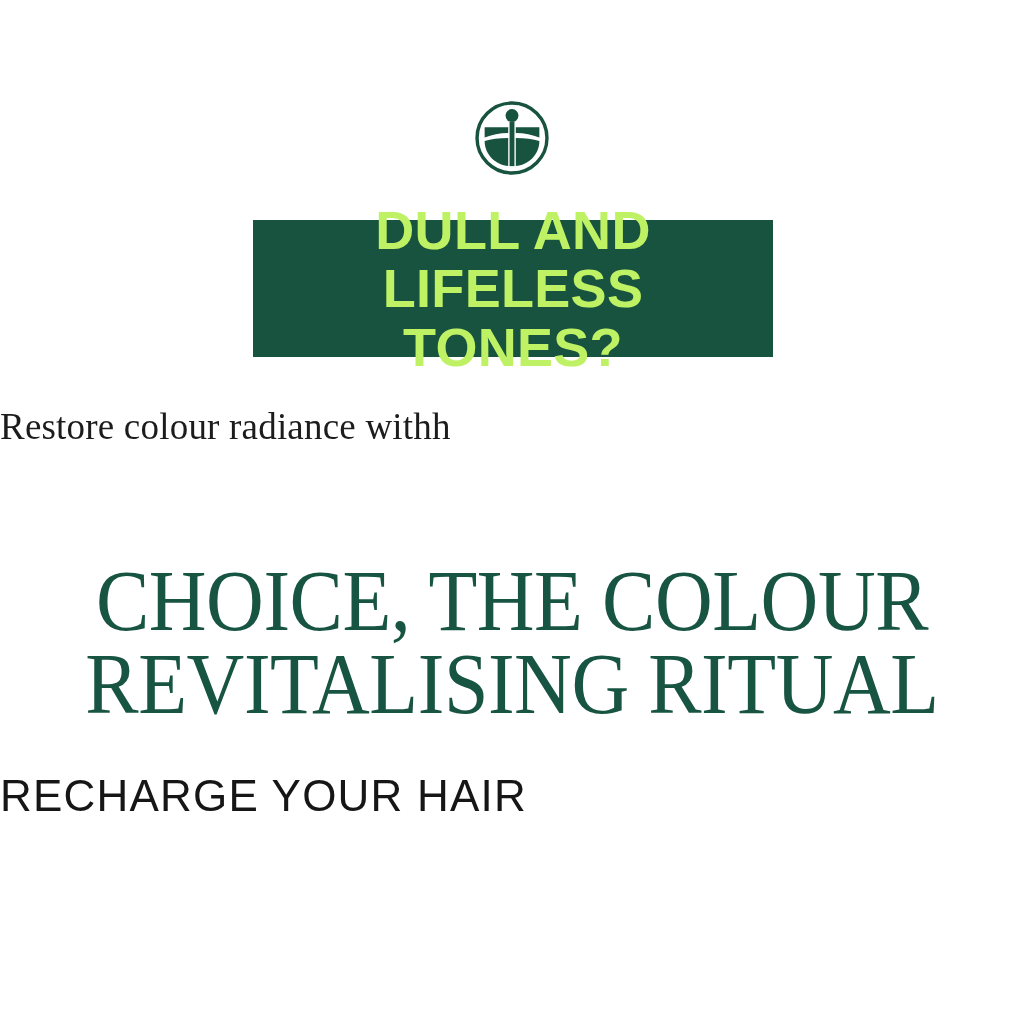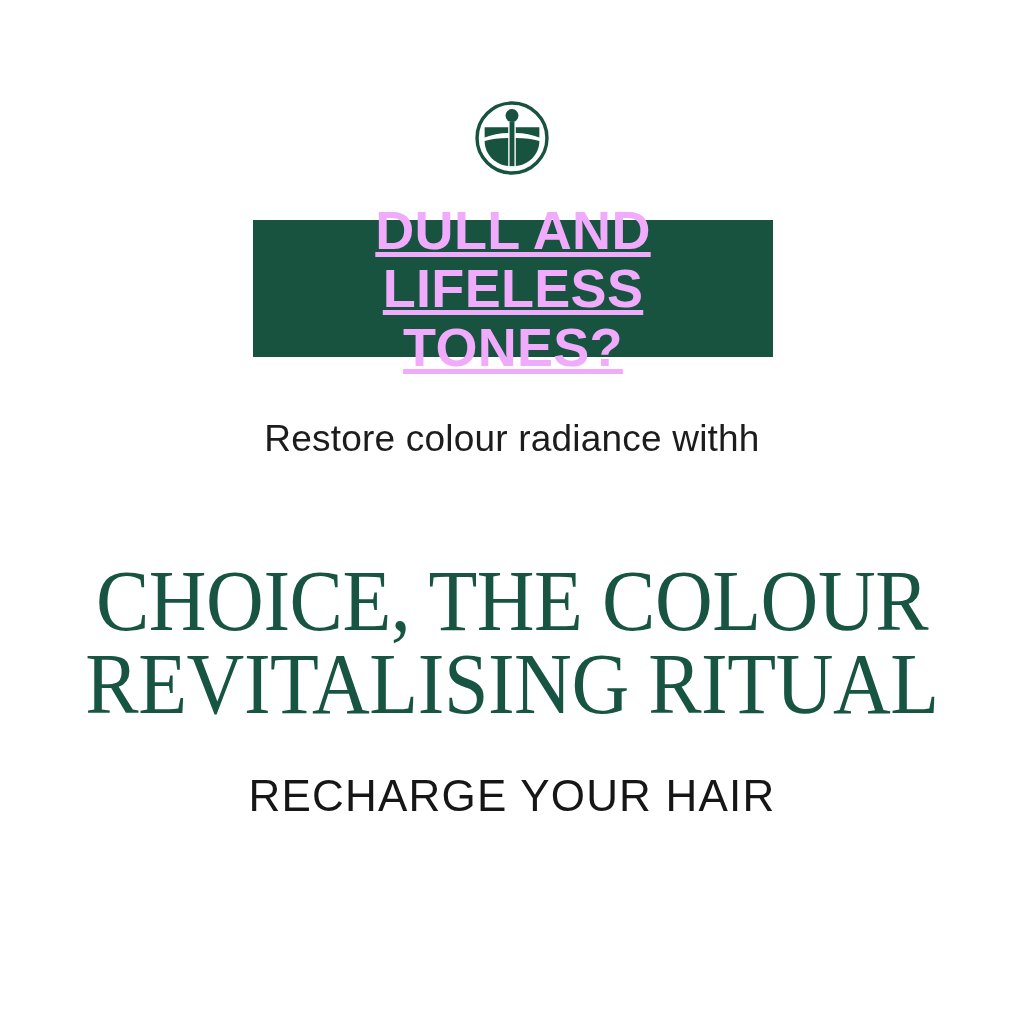--- a/index.html
+++ b/index.html
@@ -44,41 +44,39 @@
     width: 520px;
     height: 137px;
     background: #17533F;
     display: flex;
     align-items: center;
     justify-content: center;
     box-sizing: border-box;
     padding: 0 14px;
   }
   .banner-text {
-    color: #f0abfc;
+    color: #bef264;
     font-family: "Liberation Sans", sans-serif;
     font-weight: bold;
     font-size: 54px;
     line-height: 1.08;
     letter-spacing: 0.3px;
     text-align: center;
     margin: 0;
     text-transform: uppercase;
-    text-decoration: underline;
   }
 
   
   .subtitle {
     position: absolute;
     left: 0;
     right: 0;
-    top: 417px;
-    text-align: center;
+    top: 405px;
     color: #1c1c1c;
-    font-family: Liberation Sans, sans-serif;
+    font-family: Liberation Serif, serif;
     font-weight: 400;
     font-size: 37px;
     letter-spacing: 0.2px;
     line-height: 1.2;
   }
 
   
   .headline {
     position: absolute;
     left: 0;
@@ -98,21 +96,21 @@
   .headline .hl-line {
     display: block;
   }
 
   
   .tagline {
     position: absolute;
     left: 0;
     right: 0;
     top: 768px;
-    text-align: center;
+    text-align: left;
     color: #161616;
     font-family: "Liberation Sans", sans-serif;
     font-weight: 300;
     font-size: 44px;
     line-height: 1.27;
     letter-spacing: 1.2px;
     text-transform: uppercase;
   }
   .tagline .tg-line {
     display: block;

